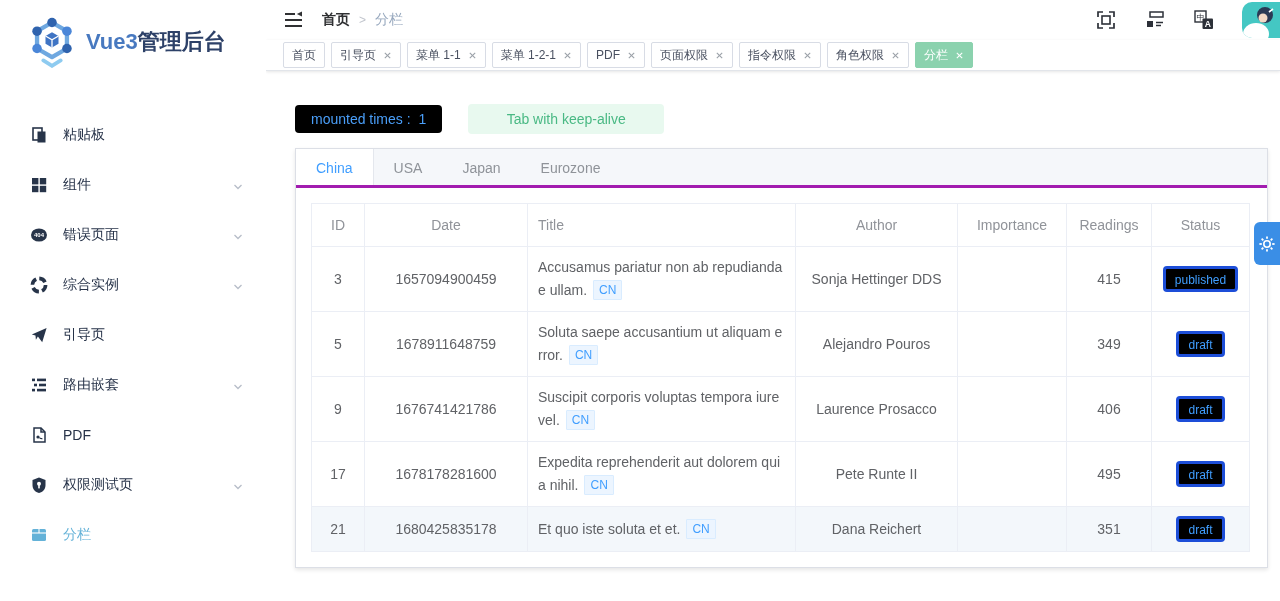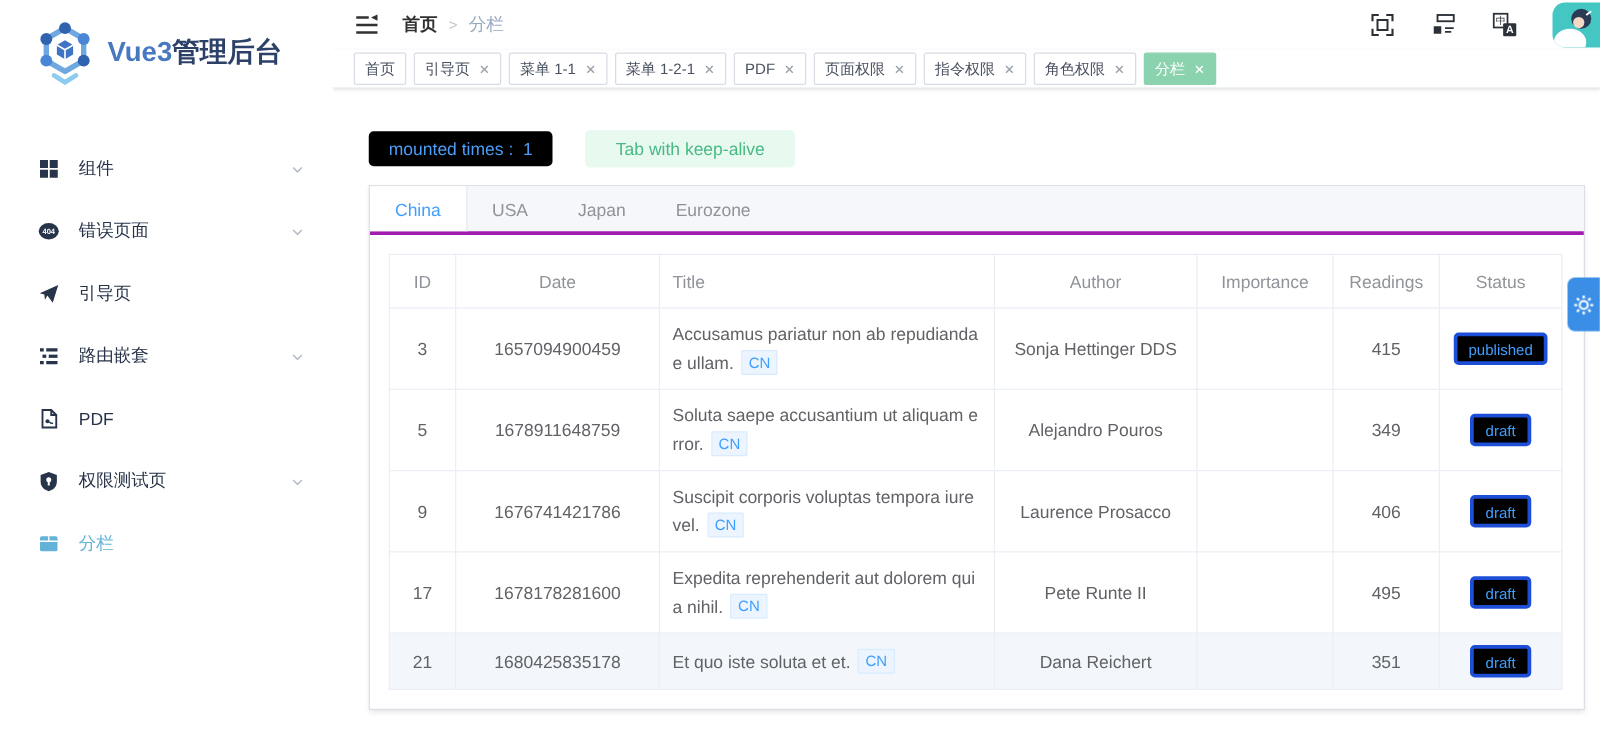--- a/index.html
+++ b/index.html
@@ -39,21 +39,21 @@
     background:#fff; color:#495060; font-size:12px; margin-right:6px; cursor:pointer; border-radius:2px; white-space:nowrap; }
   .tag-close { margin-left:7px; width:9px; height:9px; cursor:pointer; }
   .tag-close line { stroke:#9aa0a8; stroke-width:1.2; }
   .tv-tag.active { background:#8bd2ae; border-color:#8bd2ae; color:#fff; }
   .tv-tag.active .tag-close line { stroke:#fff; }
 
   
   .content { padding:33px 0 0 29px; background:#fff; }
   .badges { display:flex; align-items:center; margin-bottom:14px; }
   .badge-mounted { background:#000000; color:#4a9ef8; font-size:14px; padding:6px 16px; border-radius:4px; }
-  .badge-keepalive { background:#e8f9ef; color:#49b984; font-size:14px; width:168px; text-align:center;
+  .badge-keepalive { background:#e8f9ef; color:#49b984; font-size:14px; width:196px; text-align:center;
     padding:7px 0; border-radius:4px; margin-left:26px; }
 
   .panel { width:973px; border:1px solid #dcdfe6; box-shadow:0 2px 4px rgba(0,0,0,0.10); background:#fff; }
   .panel-tabs { display:flex; background:#f5f7fa; border-bottom:3px solid #a21caf; height:39px; }
   .ptab { line-height:38px; padding:0 20px; font-size:14px; color:#8f9399; cursor:pointer; }
   .ptab.active { background:#fff; color:#409eff; border-right:1px solid #e4e7ed; }
   .panel-body { padding:15px; }
 
   table.news { width:938px; table-layout:fixed; border-collapse:collapse; }
   .news th { color:#909399; font-weight:500; font-size:14px; padding:13px 10px; border:1px solid #ebeef5; text-align:center; background:#fff; }
@@ -83,20 +83,29 @@
       <circle cx="10.2" cy="30" r="4.4" fill="#4a86d8"></circle>
       <circle cx="10.2" cy="14" r="4.4" fill="#2f63ae"></circle>
       <path d="M24,15 L30,18.5 V25.5 L24,29 L18,25.5 V18.5 Z" fill="#3f74c4"></path>
       <path d="M18,18.5 L24,22 L30,18.5 M24,22 V29" stroke="#fff" stroke-width="1.2" fill="none"></path>
       <path d="M16,41 L24,46 L32,41" stroke="#8ecbf0" stroke-width="3.5" fill="none" stroke-linecap="round"></path>
     </svg>
     <div class="app-title"><span class="brand">Vue3</span><span>管理后台</span></div>
   </div>
 
   <nav class="menu">
+    <div class="menu-item">
+      <span class="mi-icon">
+        <svg viewBox="0 0 18 18">
+            <rect x="3" y="2" width="9" height="12" fill="none" stroke="#273449" stroke-width="1.6"></rect>
+            <rect x="7.5" y="5.5" width="8" height="11" fill="#273449"></rect>
+          </svg>
+      </span>
+      <span class="mi-label">粘贴板</span>
+    </div>
 
     <div class="menu-item">
       <span class="mi-icon">
         <svg viewBox="0 0 18 18">
             <rect x="2" y="2" width="6.4" height="6.4" fill="#273449"></rect>
             <rect x="9.8" y="2" width="6.4" height="6.4" fill="#273449"></rect>
             <rect x="2" y="9.8" width="6.4" height="6.4" fill="#273449"></rect>
             <rect x="9.8" y="9.8" width="6.4" height="6.4" fill="#273449"></rect>
           </svg>
       </span>
@@ -116,20 +125,33 @@
           </svg>
       </span>
       <span class="mi-label">错误页面</span>
       <span class="mi-chevron">
         <svg viewBox="0 0 12 12">
             <polyline points="2.5,4 6,7.5 9.5,4" fill="none" stroke="#b7bdc8" stroke-width="1.3"></polyline>
           </svg>
       </span>
     </div>
 
+    <div class="menu-item">
+      <span class="mi-icon">
+        <svg viewBox="0 0 18 18">
+            <circle cx="9" cy="9" r="6.6" fill="none" stroke="#273449" stroke-width="3.6" stroke-dasharray="7.2 3.2"></circle>
+          </svg>
+      </span>
+      <span class="mi-label">综合实例</span>
+      <span class="mi-chevron">
+        <svg viewBox="0 0 12 12">
+            <polyline points="2.5,4 6,7.5 9.5,4" fill="none" stroke="#b7bdc8" stroke-width="1.3"></polyline>
+          </svg>
+      </span>
+    </div>
 
 
     <div class="menu-item">
       <span class="mi-icon">
         <svg viewBox="0 0 18 18">
             <polygon points="1.8,8.6 16.6,2 12.2,16.2 7.9,10.4 5.9,13.8 5.5,9.6" fill="#273449"></polygon>
           </svg>
       </span>
       <span class="mi-label">引导页</span>
     </div>

